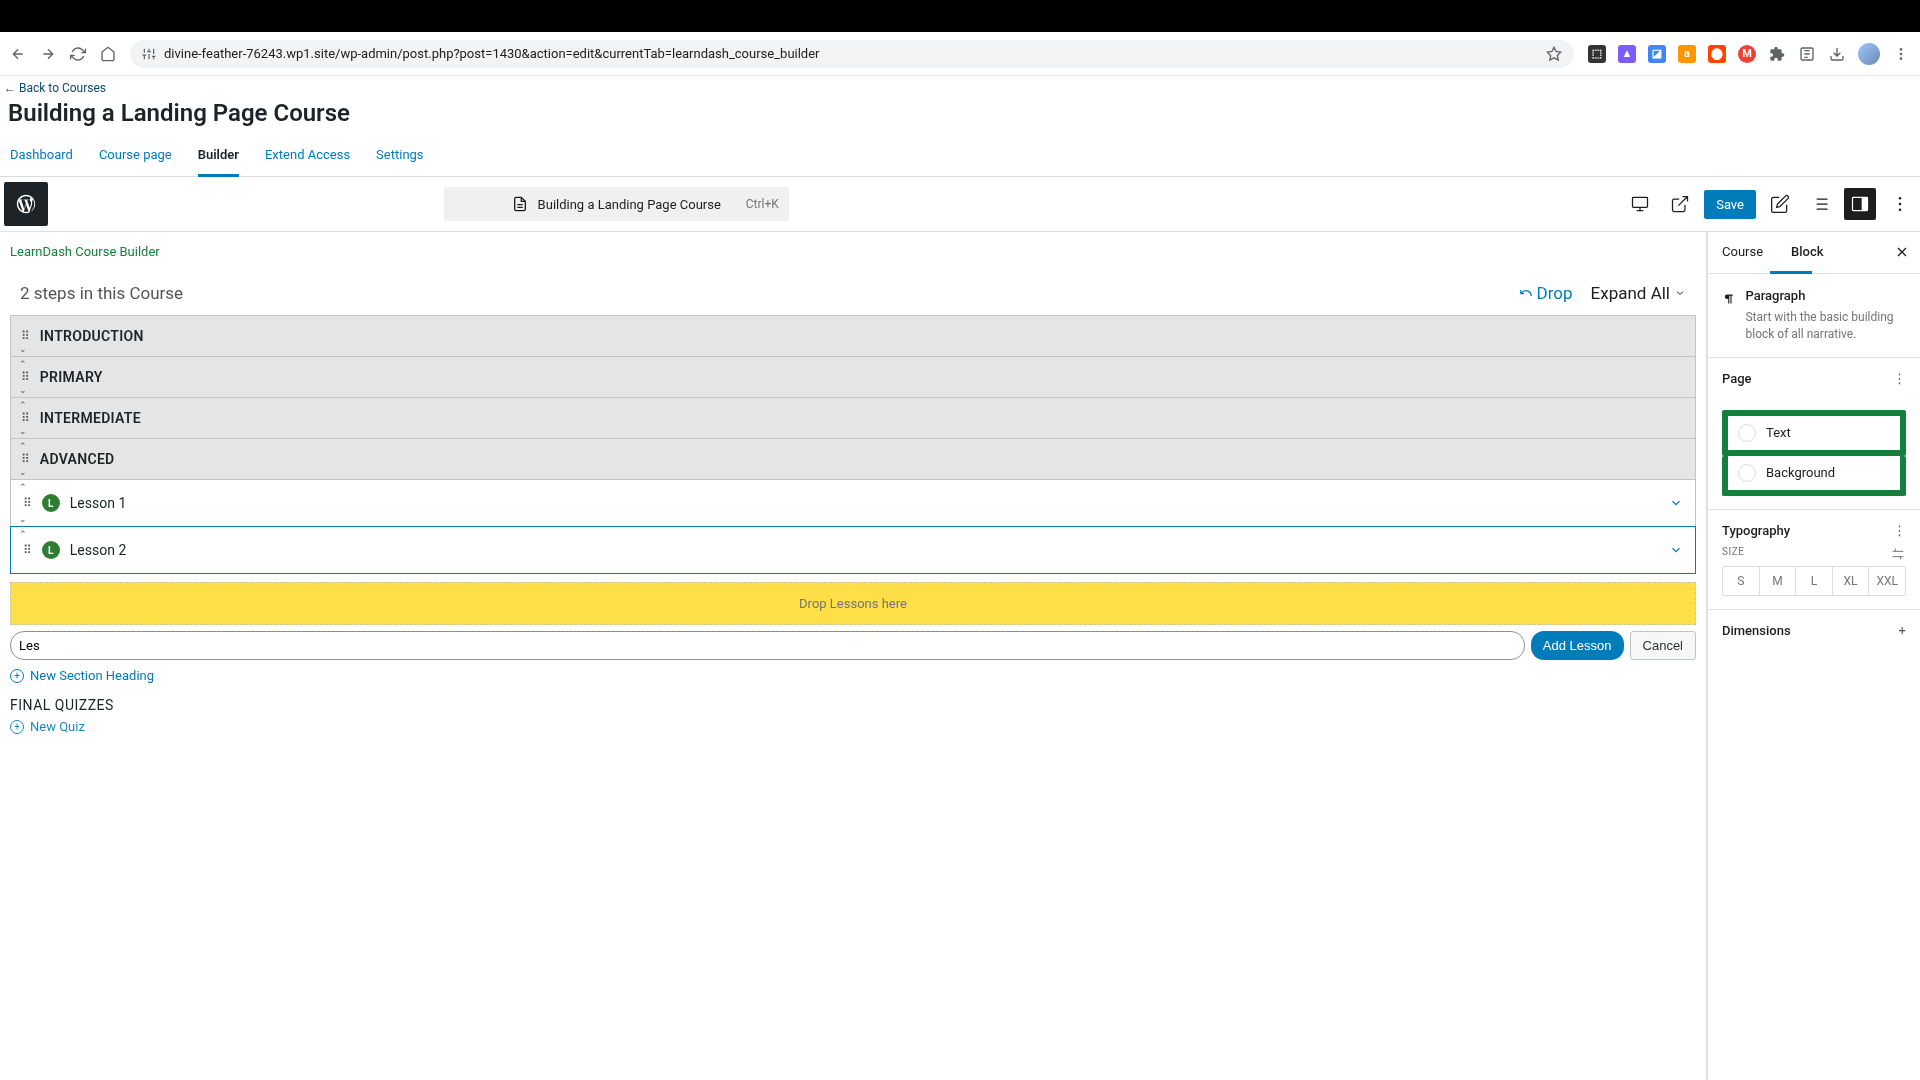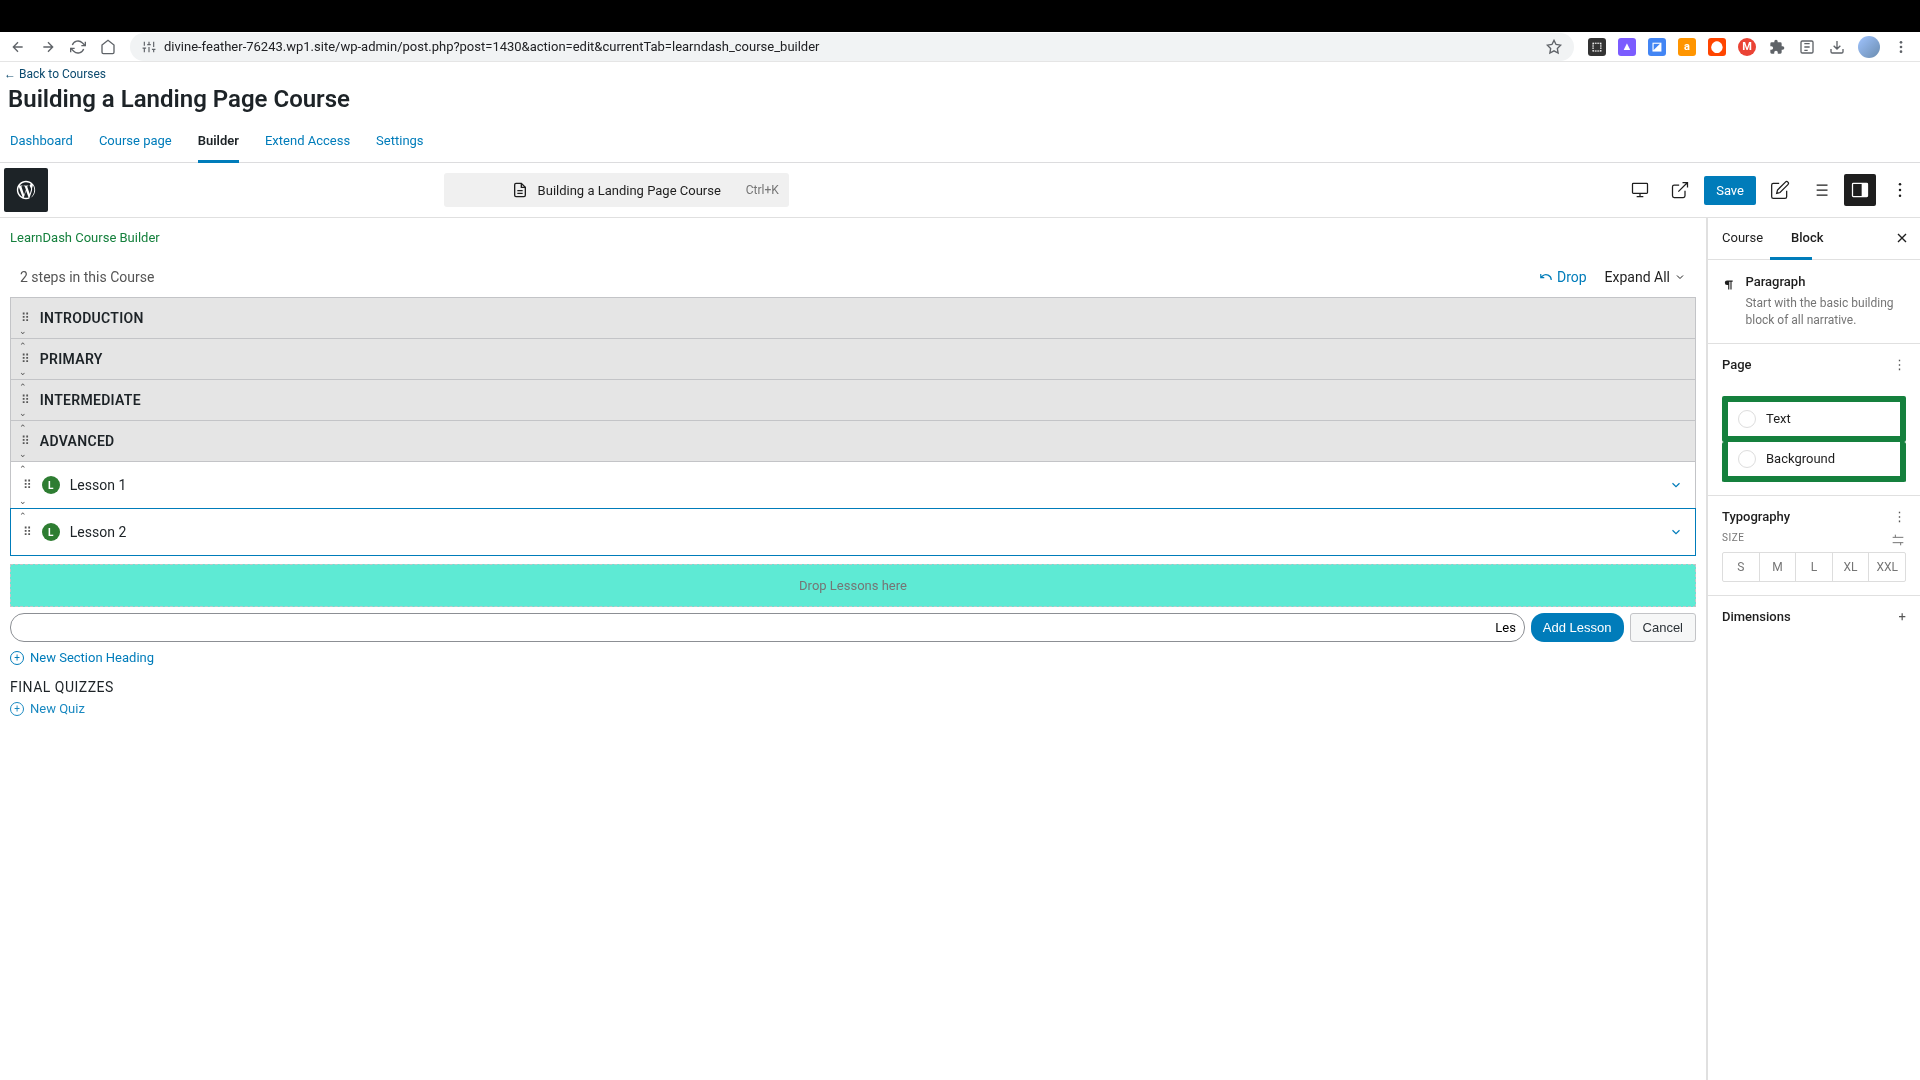--- a/index.html
+++ b/index.html
@@ -2,21 +2,21 @@
 <html><head>
 <meta charset="utf-8">
 <style>
 * { box-sizing: border-box; margin: 0; padding: 0; }
 body { font-family: -apple-system, BlinkMacSystemFont, "Segoe UI", Roboto, sans-serif; font-size: 13px; color: #1e1e1e; background: #fff; }
 
 
 .video-bar { height: 32px; background: #000; }
 
 
-.browser-chrome { height: 30px; background: #fff; display: flex; align-items: center; padding: 0 10px; gap: 14px; border-bottom: 1px solid #e5e5e5; }
+.browser-chrome { height: 44px; background: #fff; display: flex; align-items: center; padding: 0 10px; gap: 14px; border-bottom: 1px solid #e5e5e5; }
 .browser-chrome .nav-btn { width: 16px; height: 16px; display: flex; align-items: center; justify-content: center; color: #5f6368; cursor: pointer; }
 .browser-chrome .url-bar { flex: 1; display: flex; align-items: center; background: #f1f3f4; border-radius: 16px; height: 28px; padding: 0 12px; color: #5f6368; gap: 8px; font-size: 13px; }
 .browser-chrome .url-text { color: #202124; }
 .browser-chrome .ext-icons { display: flex; gap: 12px; align-items: center; }
 .ext-icons .ext { width: 18px; height: 18px; border-radius: 3px; display:flex; align-items:center; justify-content:center; font-size:11px; font-weight:bold; }
 .ext.e1 { background: #333; color:#fff;}
 .ext.e2 { background: #7b5cff; color:#fff;}
 .ext.e3 { background: #4285f4; color:#fff;}
 .ext.e4 { background: #ff9500; color:#fff;}
 .ext.e5 { background: #ff4500; color:#fff;}
@@ -43,44 +43,44 @@
 .cmd-palette .kbd { position:absolute; right:10px; color:#757575; font-size:12px;}
 .editor-actions { display:flex; align-items:center; gap:8px; margin-left:auto;}
 .editor-actions .icon-btn { width:32px; height:32px; display:flex; align-items:center; justify-content:center; color:#1e1e1e; cursor:pointer; border-radius:2px;}
 .editor-actions .save-btn { background:#007cba; color:#fff; padding:7px 12px; border-radius:2px; font-size:13px; cursor:pointer;}
 .editor-actions .icon-btn.active { background:#1e1e1e; color:#fff;}
 
 
 .main { display:flex; height: calc(100vh - 32px - 30px - 20px - 38px - 38px - 55px); }
 .content { flex:1; overflow-y:auto; padding: 10px 10px 20px 10px; position:relative; border-right: 1px solid #e0e0e0; }
 .builder-label { font-size: 13px; color: #15803d; padding: 2px 0 6px 0; }
-.meta-row { display:flex; align-items:center; padding: 18px 10px 12px 10px; font-size: 14px; color:#555;justify-content:center;}
+.meta-row { display:flex; align-items:center; padding: 18px 10px 12px 10px; font-size: 17px; color:#555;justify-content:center;}
 .meta-row .right { margin-left:auto; display:flex; gap:18px; align-items:center;}
 .undo-link { color:#007cba; cursor:pointer; display:flex; align-items:center; gap:4px;}
 .expand-link { color:#1e1e1e; cursor:pointer; display:flex; align-items:center; gap:4px;}
 .hr { border:none; border-top:1px solid #ccc; margin: 0 0 0 0;}
 
 .section { background:#e5e5e5; border: 1px solid #c3c4c7; margin-top:-1px; position:relative; }
 .section-row { padding: 12px 10px; display:flex; align-items:center; gap:10px;}
 .section-title { font-weight: 600; font-size: 14px; color:#1d2327; letter-spacing: 0.3px;}
 .drag-handle { color:#555; cursor:grab; font-size: 12px;}
 .sort-after { position:absolute; left:8px; bottom:2px; font-size:9px; color:#555; cursor:pointer;}
 .sort-before { position:absolute; left:8px; top:2px; font-size:9px; color:#555; cursor:pointer;}
 
 .lesson { background:#fff; border:1px solid #c3c4c7; margin-top:-1px; position:relative;}
 .lesson-row { padding: 14px 12px; display:flex; align-items:center; gap:10px;}
 .lesson-badge { width:18px; height:18px; background:#2e7d32; color:#fff; font-size:10px; font-weight:bold; border-radius:50%; display:flex; align-items:center; justify-content:center;}
 .lesson-title { font-size: 14px; color:#1d2327;}
 .lesson .expand { margin-left:auto; color:#007cba; cursor:pointer;}
 .lesson.selected { border:1.5px solid #007cba; z-index:2;}
 
-.drop-zone { border: 1px dashed #c3c4c7; background:#5eead4; text-align:center; padding: 13px; color:#757575; font-size:13px; margin: 8px 0 6px 0;}
+.drop-zone { border: 1px dashed #c3c4c7; background:#fde047; text-align:center; padding: 13px; color:#757575; font-size:13px; margin: 8px 0 6px 0;}
 
 .add-row { display:flex; gap:6px; margin: 4px 0 8px 0;}
-.add-row input { flex:1; border:1px solid #8c8f94; padding:6px 8px; font-size:13px; border-radius:14px; font-family:inherit;text-align:right;}
+.add-row input { flex:1; border:1px solid #8c8f94; padding:6px 8px; font-size:13px; border-radius:14px; font-family:inherit;}
 .btn-primary { background:#007cba; color:#fff; border:none; padding:6px 12px; border-radius:13px; cursor:pointer; font-size:13px;}
 .btn-secondary { background:#f6f7f7; border:1px solid #c3c4c7; padding:6px 12px; border-radius:3px; cursor:pointer; font-size:13px; color:#2c3338;}
 
 .new-heading { display:flex; align-items:center; gap:6px; color:#007cba; font-size:13px; cursor:pointer; margin: 6px 0;}
 .new-heading .plus-circle { width:14px; height:14px; border:1.5px solid #007cba; border-radius:50%; display:flex; align-items:center; justify-content:center; font-size:10px; line-height:1;}
 
 .final-quizzes { font-size: 14px; font-weight: 400; color:#1d2327; margin: 14px 0 6px 0; letter-spacing: 0.5px;}
 
 
 .sidebar { width: 213px; min-width:213px; border-left: 1px solid #e0e0e0; background:#fff; display:flex; flex-direction:column; font-size: 13px;}

